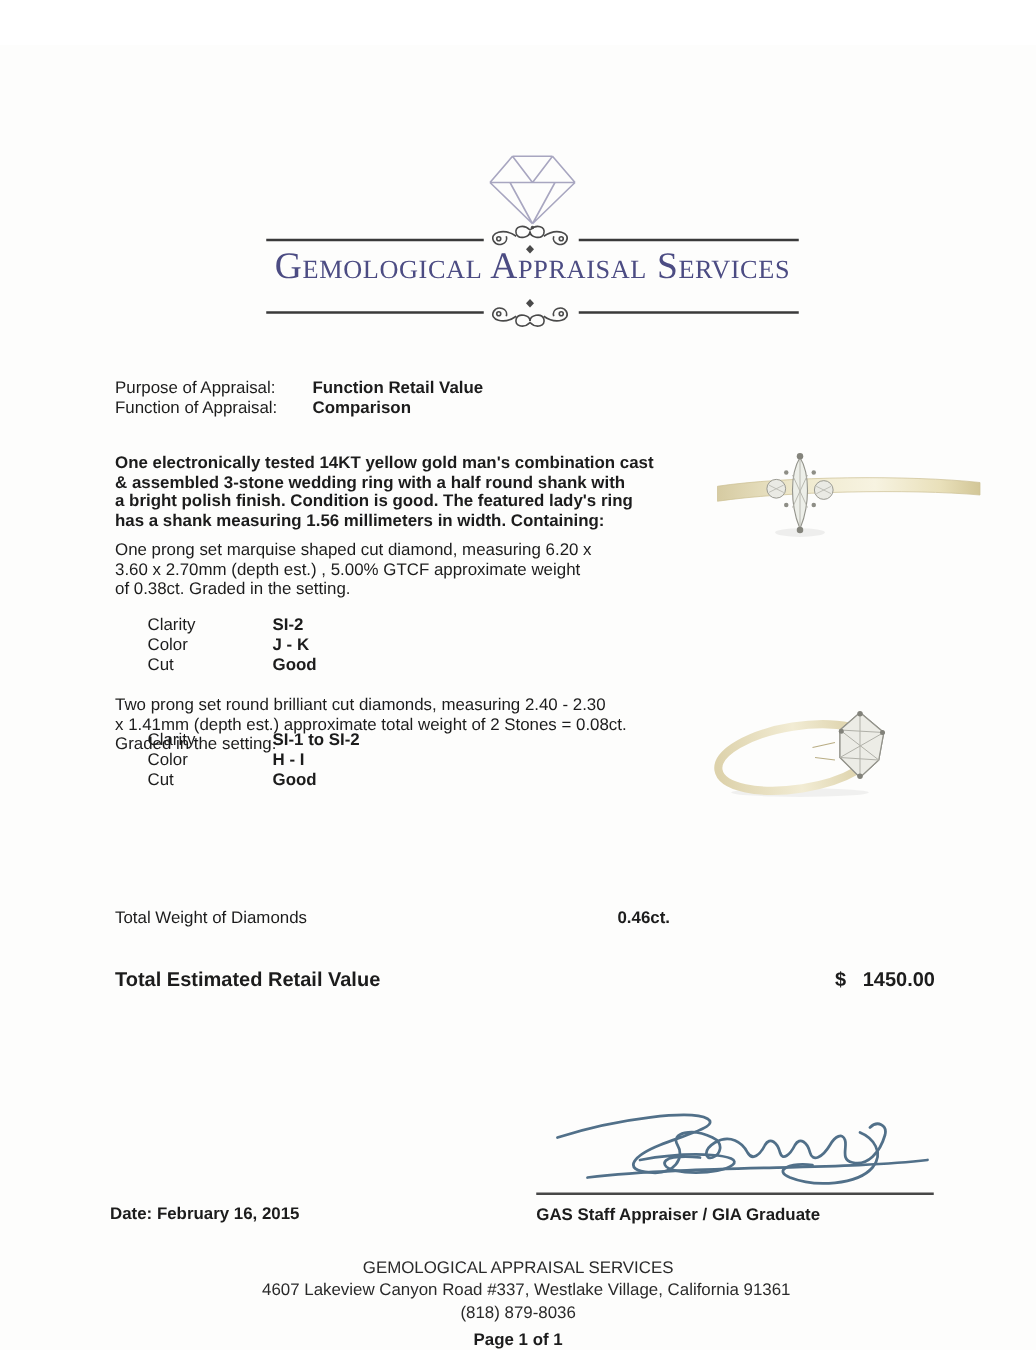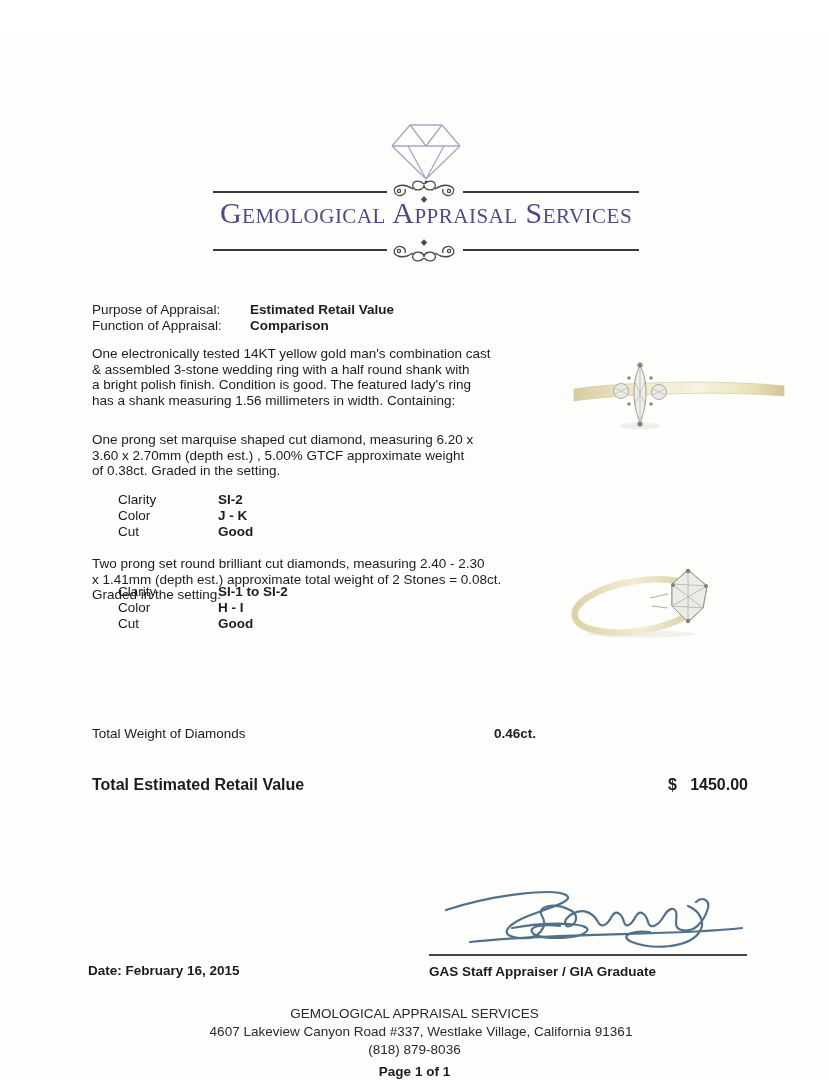--- a/index.html
+++ b/index.html
@@ -46,21 +46,21 @@
   .kv-label { display: inline-block; width: 158px; }
   .kv-value { font-weight: 700; }
   .purpose-row  { top: 266px; }
   .function-row { top: 282px; }
 
   .para {
     position: absolute; left: 92px; width: 480px;
     font-size: 13.5px; line-height: 15.5px;
     white-space: pre-line;
   }
-  .para-intro  { top: 310px; }
+  .para-intro  { top: 326px; font-weight: bold; }
   .para-stone1 { top: 396px; }
   .para-stone2 { top: 520px; }
 
   .spec-table { position: absolute; left: 118px; font-size: 13.5px; line-height: 16.2px; }
   .spec-table-1 { top: 456px; }
   .spec-table-2 { top: 548px; }
   .spec-label { display: inline-block; width: 100px; }
   .spec-value { font-weight: 700; }
 
   
@@ -126,21 +126,21 @@
       <path d="M27,13 C17,6 5,10 9,17 C12,22 21,19 19,13"></path>
       <path d="M49,13 C59,6 71,10 67,17 C64,22 55,19 57,13"></path>
       <circle cx="13" cy="15" r="1.6"></circle>
       <circle cx="63" cy="15" r="1.6"></circle>
     </g>
     <path d="M38,20 l3.2,3.4 L38,26.8 l-3.2,-3.4 Z" fill="#4a4a4a"></path>
   </svg>
   <div class="rule rule-bottom-right"></div>
 
   <div class="kv-row purpose-row">
-    <span class="kv-label">Purpose of Appraisal:</span><span class="kv-value">Estimated Retail Value</span>
+    <span class="kv-label">Purpose of Appraisal:</span><span class="kv-value">Function Retail Value</span>
   </div>
   <div class="kv-row function-row">
     <span class="kv-label">Function of Appraisal:</span><span class="kv-value">Comparison</span>
   </div>
 
   <div class="para para-intro">One electronically tested 14KT yellow gold man's combination cast
 &amp; assembled 3-stone wedding ring with a half round shank with
 a bright polish finish. Condition is good. The featured lady's ring
 has a shank measuring 1.56 millimeters in width.  Containing:</div>
 

